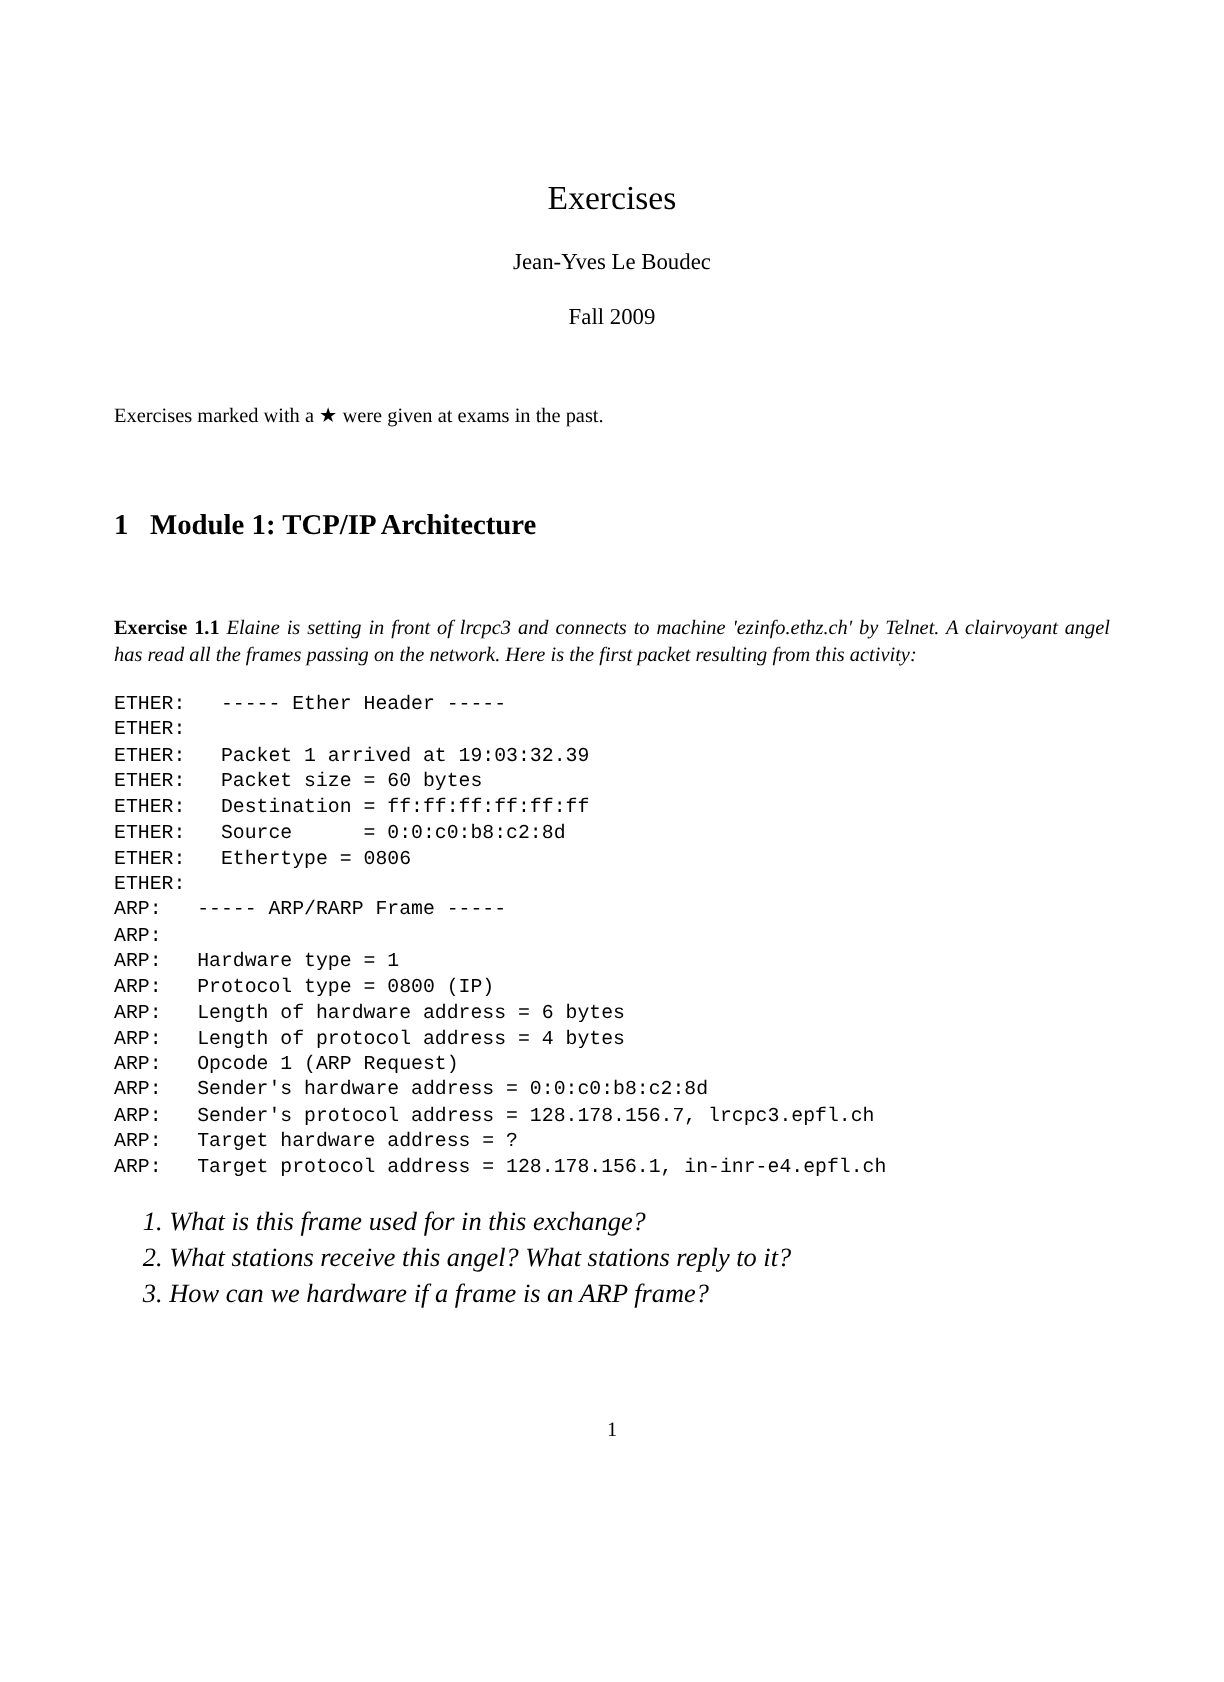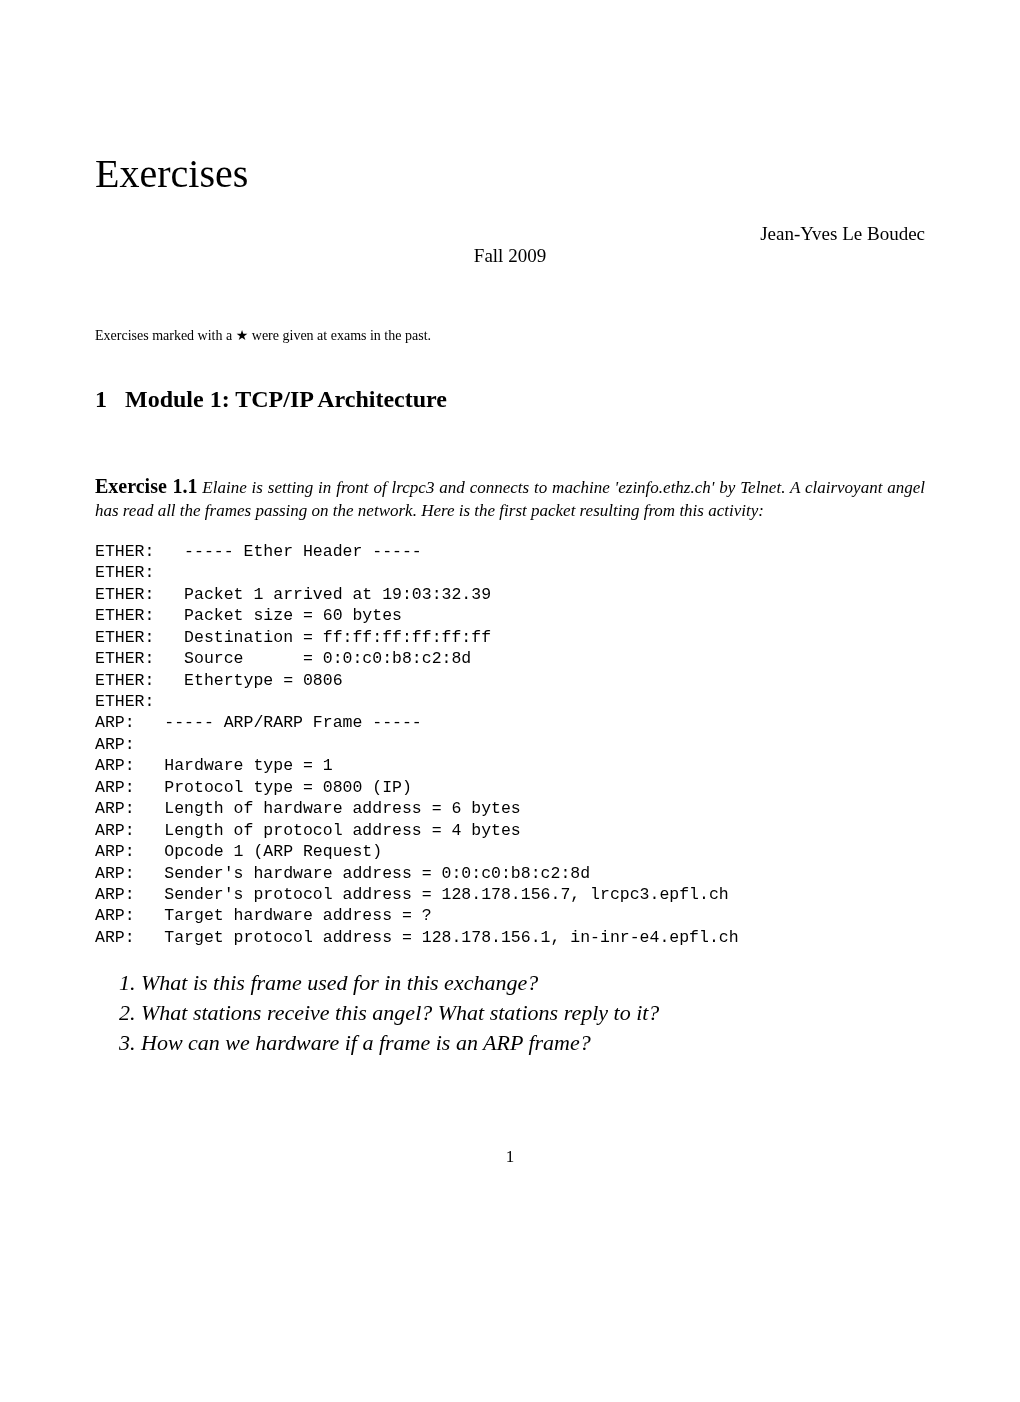--- a/index.html
+++ b/index.html
@@ -7,51 +7,52 @@
       background: white;
       margin: 0;
       padding: 0;
       width: 1020px;
       min-height: 1402px;
     }
     .page {
       padding: 150px 95px 60px 95px;
     }
     h1.title {
-      text-align: left;
-      font-size: 40px;
+      text-align: center;
+      font-size: 28px;
       font-weight: normal;
       margin: 0 0 2px 0;
       font-family: Liberation Serif, serif;
     }
     .author {
-      text-align: right;
+      text-align: center;
       font-size: 19px;
       margin-top: 26px;
     }
     .date {
       text-align: center;
       font-size: 19px;
+      margin-top: 24px;
       margin-bottom: 60px;
     }
     .intro {
-      font-size: 14px;
-      margin-bottom: 42px;
+      font-size: 17px;
+      margin-bottom: 68px;
     }
     .star {
       font-family: Arial, sans-serif;
     }
     h2.section {
       font-size: 24px;
       font-weight: bold;
       margin: 0 0 60px 0;
     }
     .exercise-label {
       font-weight: bold;
-      font-size: 20px;
+      font-size: 17px;
     }
     .exercise-body {
       font-style: italic;
       font-size: 17px;
       text-align: justify;
       line-height: 1.35;
     }
     pre.packet {
       font-family: Liberation Mono, monospace;
       font-size: 16.5px;

